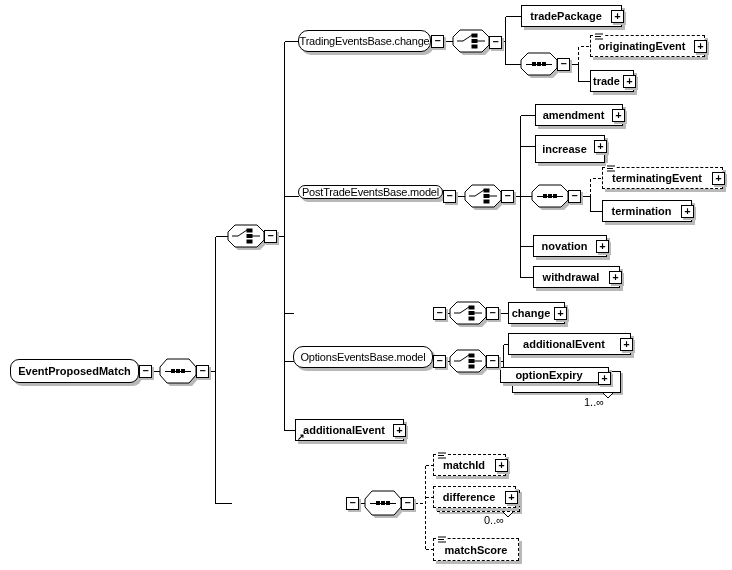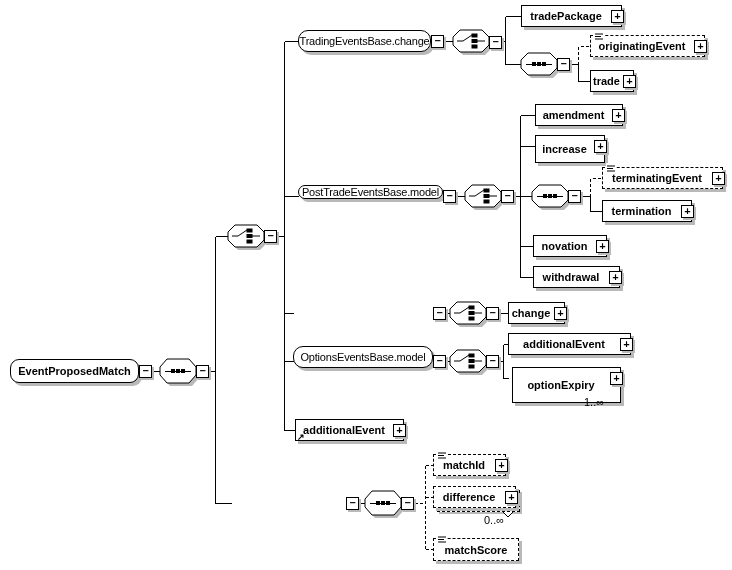--- a/index.html
+++ b/index.html
@@ -299,21 +299,21 @@
     <span class="lbl">OptionsEventsBase.model</span>
   </div>
   <span class="pm" style="left:433px;top:355px">−</span>
   <span class="pm" style="left:486px;top:355px">−</span>
 
   <div class="box haspl" style="left:508px;top:333px;width:123px;height:22px">
     <span class="lbl">additionalEvent</span>
     <span class="pm plus">+</span>
   </div>
 
-  <div class="box haspl" style="left:512px;top:367px;width:109px;height:36px">
+  <div class="box haspl" style="left:500px;top:367px;width:109px;height:16px">
     <span class="lbl">optionExpiry</span>
     <span class="pm plus">+</span>
   </div>
   <span class="occ" style="left:578px;top:396px">1..∞</span>
 
   <div class="box haspl" style="left:295px;top:419px;width:109px;height:22px">
     <span class="refarrow">↗</span>
     <span class="lbl">additionalEvent</span>
     <span class="pm plus">+</span>
   </div>

